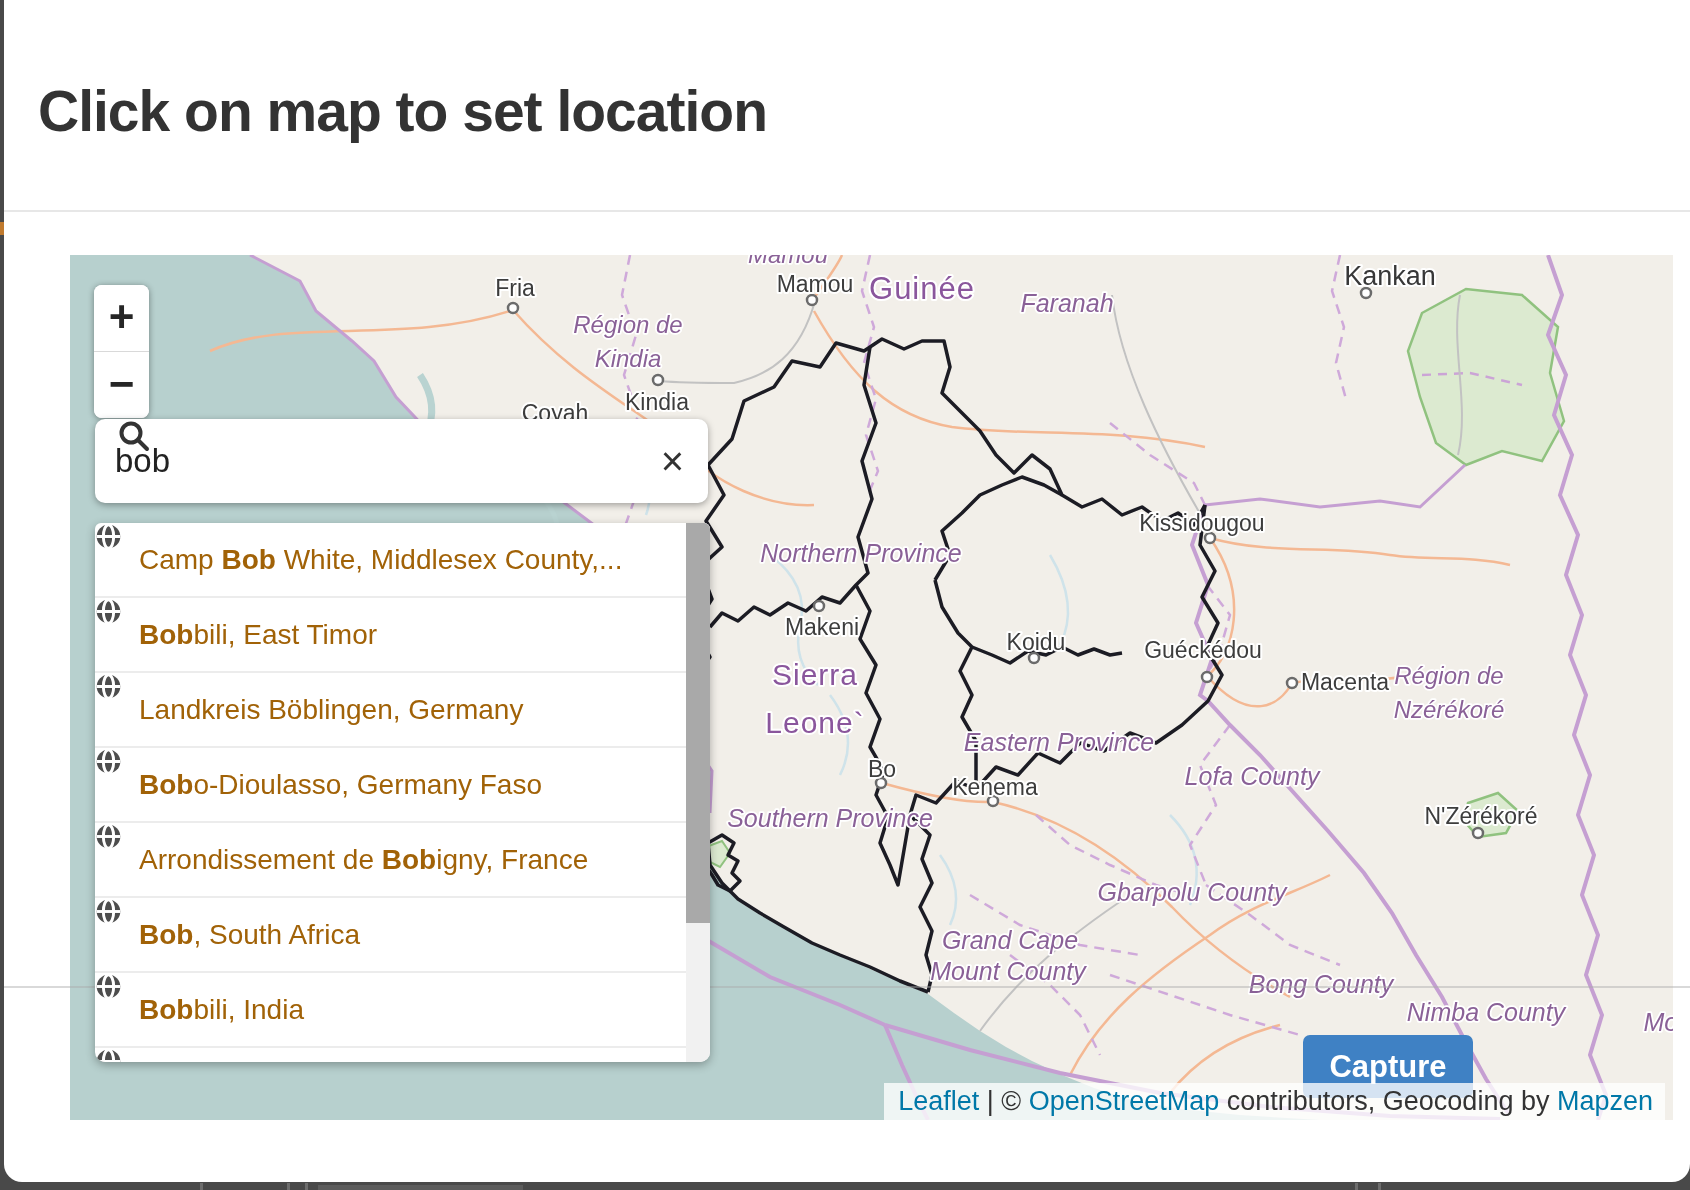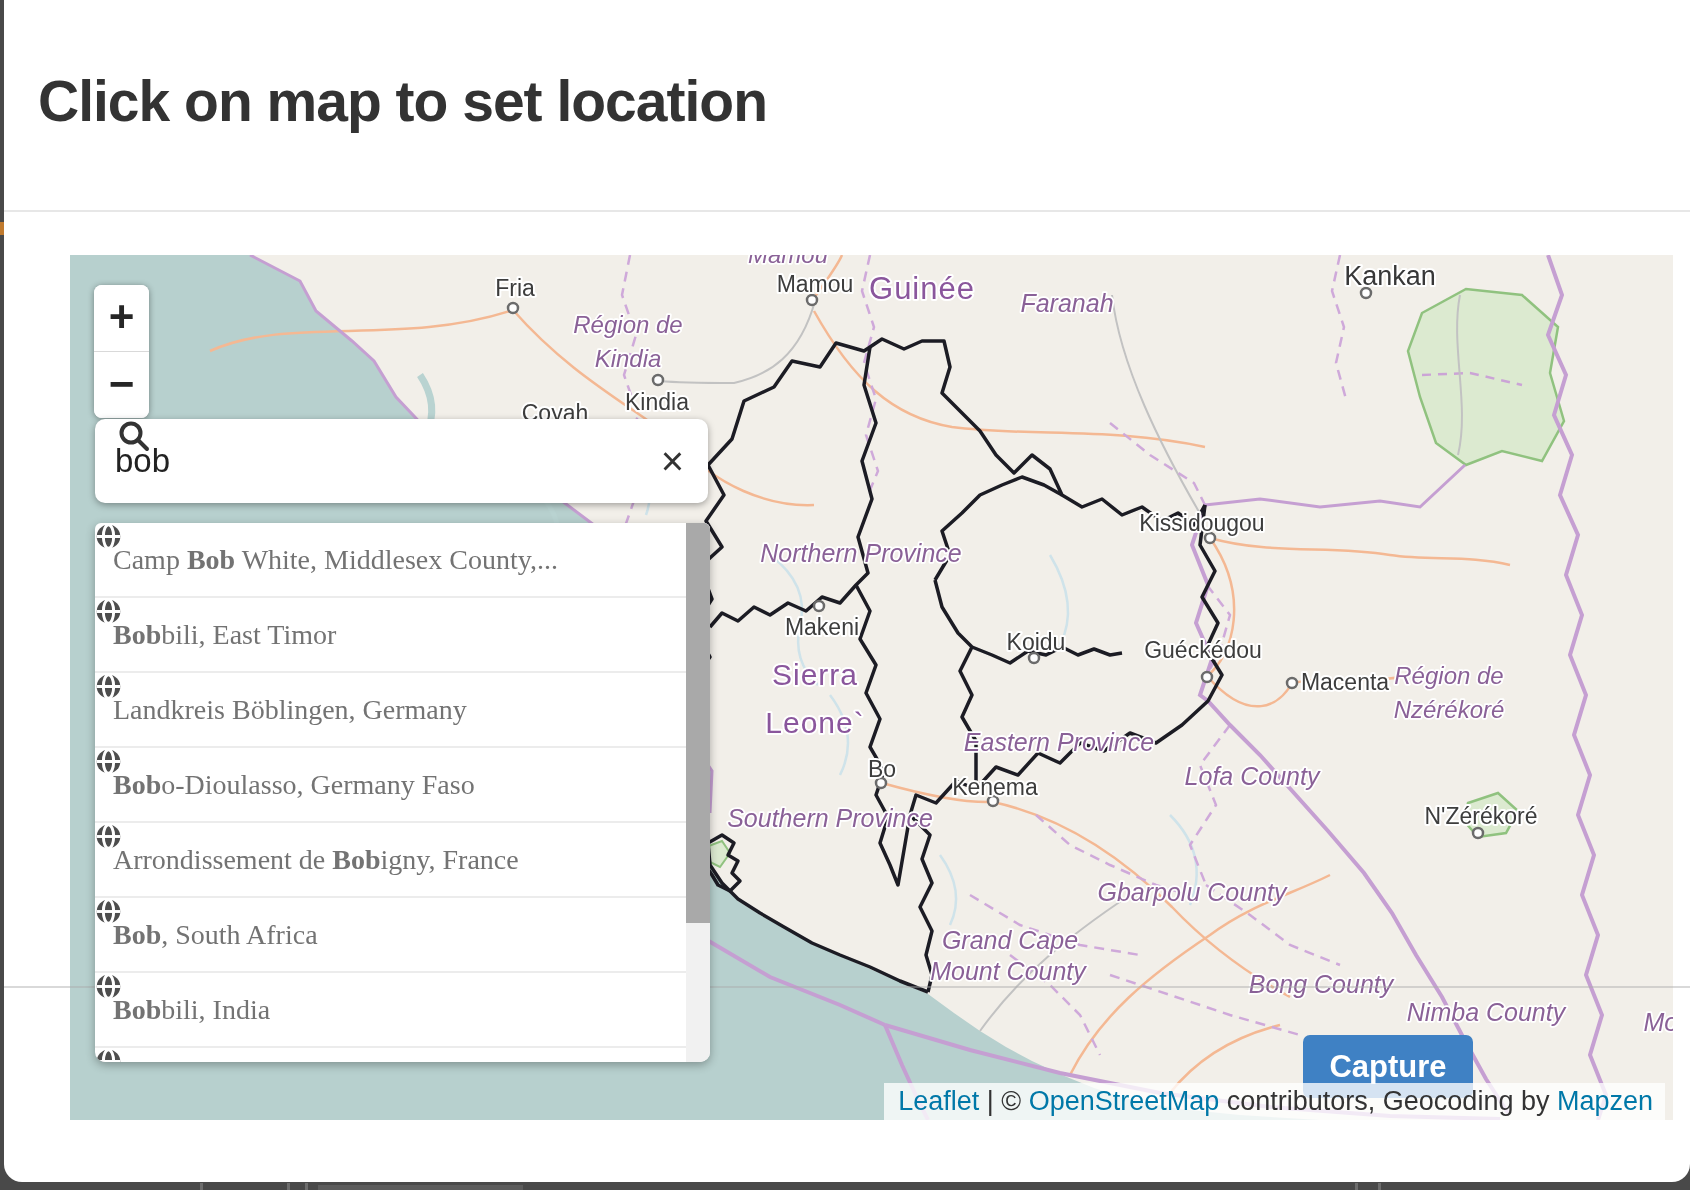--- a/index.html
+++ b/index.html
@@ -6,21 +6,21 @@
   #page{position:relative;width:1690px;height:1190px;background:#fff;overflow:hidden;
         font-family:"Liberation Sans",sans-serif;}
   
   #left-border{position:absolute;left:0;top:0;width:4px;height:1190px;background:#494949;z-index:60;}
   #left-notch{position:absolute;left:0;top:222px;width:4px;height:13px;background:#c07a2e;z-index:61;}
   #backdrop-bottom{position:absolute;left:0;bottom:0;width:1690px;height:30px;background:#494949;z-index:55;}
   #modal-bottom{position:absolute;left:4px;bottom:8px;width:1686px;height:24px;background:#fff;
         border-radius:0 0 18px 18px;z-index:56;}
   .remnant{position:absolute;bottom:0;height:7px;background:#6d6d6d;z-index:57;}
   
-  #page-title{position:absolute;left:38px;top:30px;font-size:57px;font-weight:700;color:#333;
+  #page-title{position:absolute;left:38px;top:40px;font-size:57px;font-weight:700;color:#333;
         letter-spacing:-1px;}
   #header-divider{position:absolute;left:0;top:210px;width:1690px;height:2px;background:#e7e7e7;}
   
   #footer-divider{position:absolute;left:0;top:986px;width:1690px;height:2px;
         background:rgba(170,170,170,0.45);z-index:2;}
   
   #map{position:absolute;left:70px;top:255px;width:1603px;height:865px;background:#f2efe9;
         overflow:hidden;cursor:crosshair;}
   #map svg{position:absolute;left:0;top:0;}
   text{font-family:"Liberation Sans",sans-serif;paint-order:stroke;stroke:#fff;stroke-width:4px;
@@ -43,21 +43,21 @@
   #search-icon{margin-left:22px;flex:0 0 auto;display:block;}
   #search-input{flex:1;border:none;outline:none;font-size:33px;color:#222;margin-left:18px;
         font-family:"Liberation Sans",sans-serif;background:transparent;}
   #search-clear{flex:0 0 auto;margin-right:24px;font-size:40px;color:#333;cursor:pointer;
         line-height:40px;font-weight:400;}
   
   #results-panel{position:absolute;left:25px;top:268px;width:615px;height:539px;background:#fff;
         border-radius:6px 6px 10px 10px;box-shadow:0 3px 10px rgba(0,0,0,0.3);z-index:10;overflow:hidden;}
   .result-row{position:relative;height:73px;display:flex;align-items:center;border-bottom:2px solid #ececec;
         cursor:pointer;padding-left:18px;width:573px;}
-  .result-text{font-size:28px;color:#737373;white-space:nowrap;font-family:Liberation Serif, serif;}
+  .result-text{margin-left:26px;font-size:28px;color:#a16207;white-space:nowrap;}
   .result-text b{font-weight:700;}
   .globe-icon{flex:0 0 auto;display:block;}
   #results-scrollbar{position:absolute;right:0;top:0;width:24px;height:539px;background:#f1f1f1;}
   #results-thumb{position:absolute;right:0;top:0;width:24px;height:400px;background:#a9a9a9;cursor:pointer;}
   
   #capture-button{position:absolute;left:1233px;top:780px;width:170px;height:63px;background:#3f81c4;
         color:#fff;font-size:31px;font-weight:700;border:none;border-radius:7px;cursor:pointer;z-index:20;
         font-family:"Liberation Sans",sans-serif;}
   #cancel-button{position:absolute;left:1426px;top:780px;width:151px;height:70px;background:#fff;
         color:#4a4a4a;font-size:31px;font-weight:700;border:2px solid #d2d2d2;border-radius:7px;

